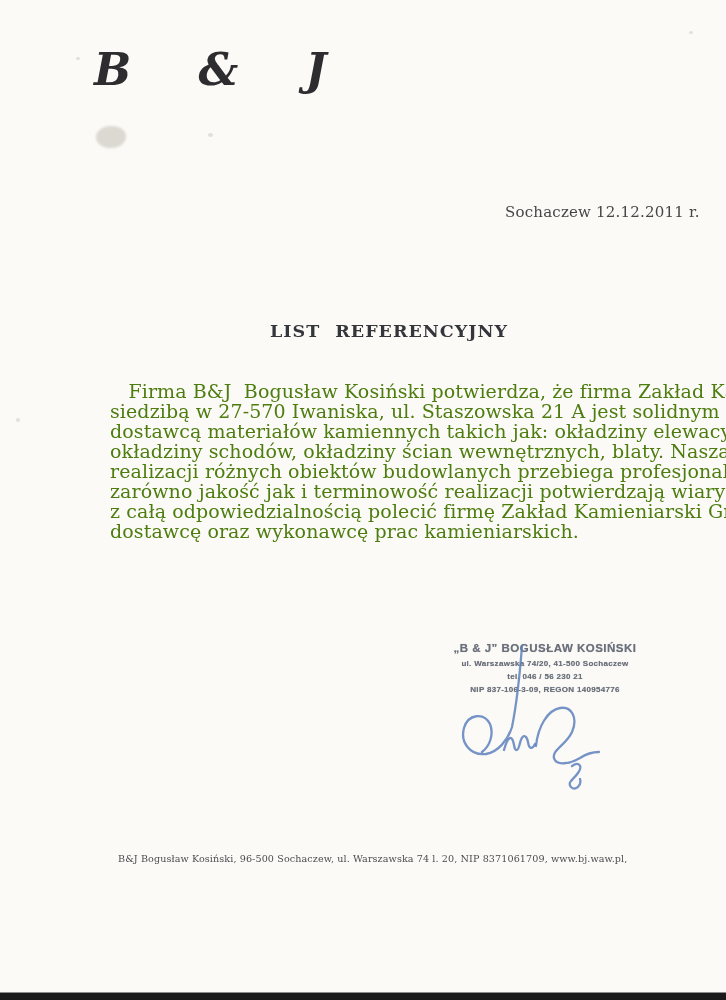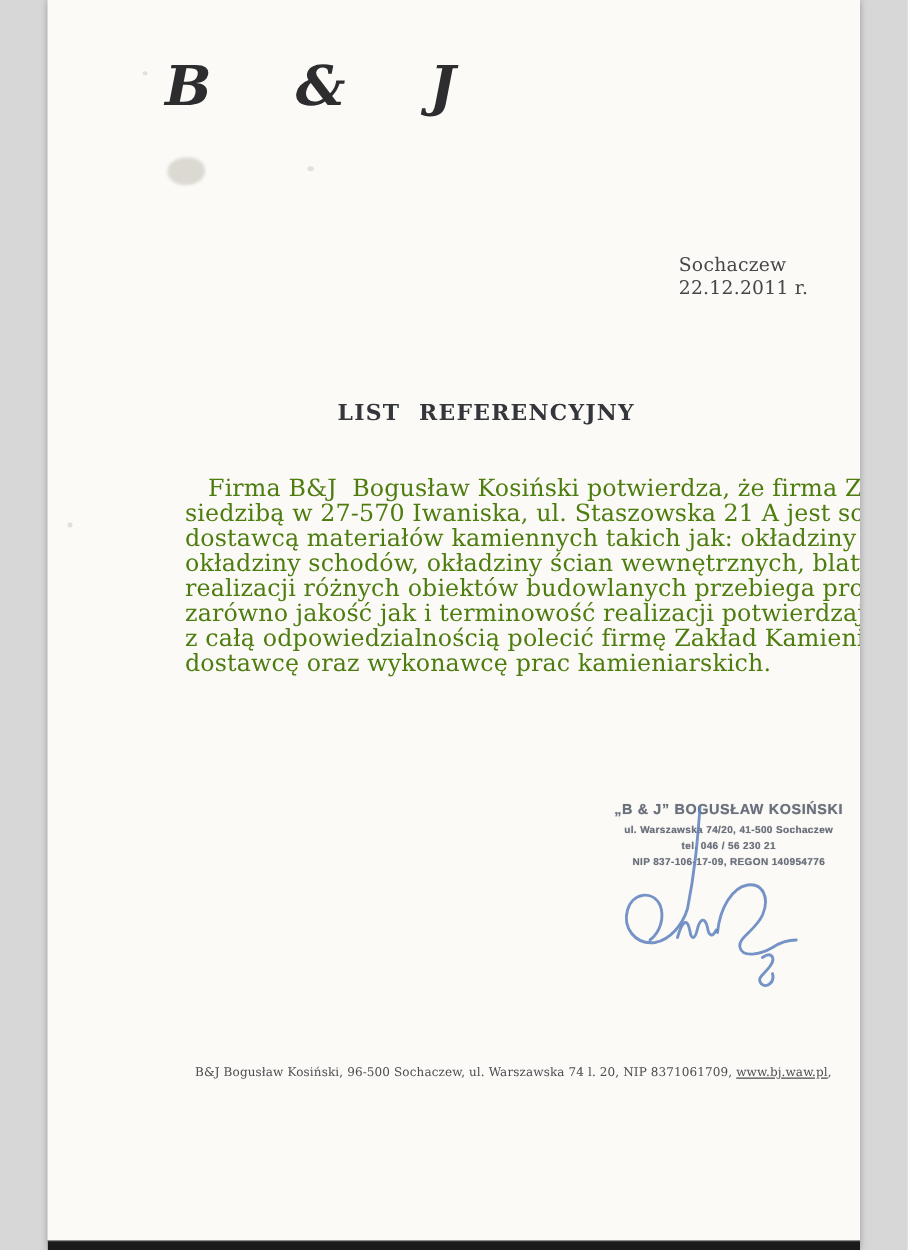--- a/index.html
+++ b/index.html
@@ -1,18 +1,18 @@
 <!DOCTYPE html>
 <html><head>
 <meta charset="utf-8">
 <style>
   html,body { margin:0; padding:0; background:#d7d7d7; }
   .scan-page {
     position:relative;
-    width:650px; height:1000px;
+    width:726px; height:1000px;
     margin:0 auto;
     background:#fbfaf6;
     overflow:hidden;
     font-family:"DejaVu Serif", serif;
     color:#3e3e42;
     box-shadow:0 0 6px rgba(0,0,0,.35);
   }
   
   .speck { position:absolute; border-radius:50%; background:#c9c6c0; opacity:.5; }
   .smudge {
@@ -50,57 +50,57 @@
     text-shadow:0 0 .7px rgba(87,93,107,.7);
   }
   .stamp-l1 { font-size:11.5px; font-weight:bold; letter-spacing:.5px; line-height:17px; white-space:nowrap; }
   .stamp-l2, .stamp-l3, .stamp-l4 { font-size:8px; font-weight:bold; letter-spacing:.3px; line-height:13px; white-space:nowrap; }
   .signature-svg { position:absolute; left:452px; top:642px; width:170px; height:150px; }
   .signature-svg path { fill:none; stroke:#5d80bd; stroke-width:2.3; stroke-linecap:round; opacity:.85; }
   .footer {
     position:absolute; left:118px; top:852px;
     font-size:9.6px; line-height:13px; color:#4c4c50; letter-spacing:.1px;
   }
-  .footer .link { text-decoration:underline; }
+  .footer .link { }
   .scan-bottom {
     position:absolute; left:0; right:0; bottom:0; height:7px;
     background:#1a1a1a; border-top:1px solid #8c8c8c;
   }
 </style>
 </head>
 <body>
 
 <div class="scan-page">
 
   <div class="logo">B &amp; J</div>
 
   <div class="smudge"></div>
   <div class="speck" style="left:76px; top:57px; width:4px; height:3px;"></div>
   <div class="speck" style="left:208px; top:133px; width:5px; height:4px;"></div>
   <div class="speck" style="left:16px; top:418px; width:4px; height:4px;"></div>
   <div class="speck" style="left:689px; top:31px; width:4px; height:3px;"></div>
 
-  <div class="date-line">Sochaczew 22.12.2011 r.</div>
+  <div class="date-line">Sochaczew 12.12.2011 r.</div>
 
   <div class="doc-title">LIST REFERENCYJNY</div>
 
   <div class="body-par">   Firma B&amp;J  Bogusław Kosiński potwierdza, że firma Zakład Kamieniarski Granit z
 siedzibą w 27-570 Iwaniska, ul. Staszowska 21 A jest solidnym i profesjonalnym
 dostawcą materiałów kamiennych takich jak: okładziny elewacyjne, posadzki i parapety,
 okładziny schodów, okładziny ścian wewnętrznych, blaty. Nasza współpraca przy
 realizacji różnych obiektów budowlanych przebiega profesjonalnie. Stwierdzamy, że
 zarówno jakość jak i terminowość realizacji potwierdzają wiarygodność firmy. Możemy
 z całą odpowiedzialnością polecić firmę Zakład Kamieniarski Granit jako rzetelnego
 dostawcę oraz wykonawcę prac kamieniarskich.</div>
 
   <div class="stamp">
     <div class="stamp-l1">„B &amp; J” BOGUSŁAW KOSIŃSKI</div>
     <div class="stamp-l2">ul. Warszawska 74/20, 41-500 Sochaczew</div>
     <div class="stamp-l3">tel. 046 / 56 230 21</div>
-    <div class="stamp-l4">NIP 837-106-17-09, REGON 140954776</div>
+    <div class="stamp-l4">NIP 837-106-3-09, REGON 140954776</div>
   </div>
 
   <svg class="signature-svg" viewBox="0 0 170 150" aria-hidden="true">
     <path d="M 70,4 C 68,30 66,55 60,85 C 56,98 46,110 34,112 C 18,114 8,100 12,86 C 16,72 32,70 38,82 C 42,92 38,104 30,110"></path>
     <path d="M 52,108 C 56,94 60,92 62,103 C 63,110 66,110 68,101 C 70,93 74,91 76,100 C 77,107 80,108 83,102"></path>
     <path d="M 84,104 C 86,84 96,68 108,66 C 120,64 126,76 120,90 C 114,103 100,108 102,116 C 104,124 118,122 128,116 C 134,112 141,110 147,110"></path>
     <path d="M 120,124 C 127,119 131,124 126,131 C 121,138 115,140 119,145 C 123,149 130,144 128,137"></path>
   </svg>
 
   <div class="footer">

